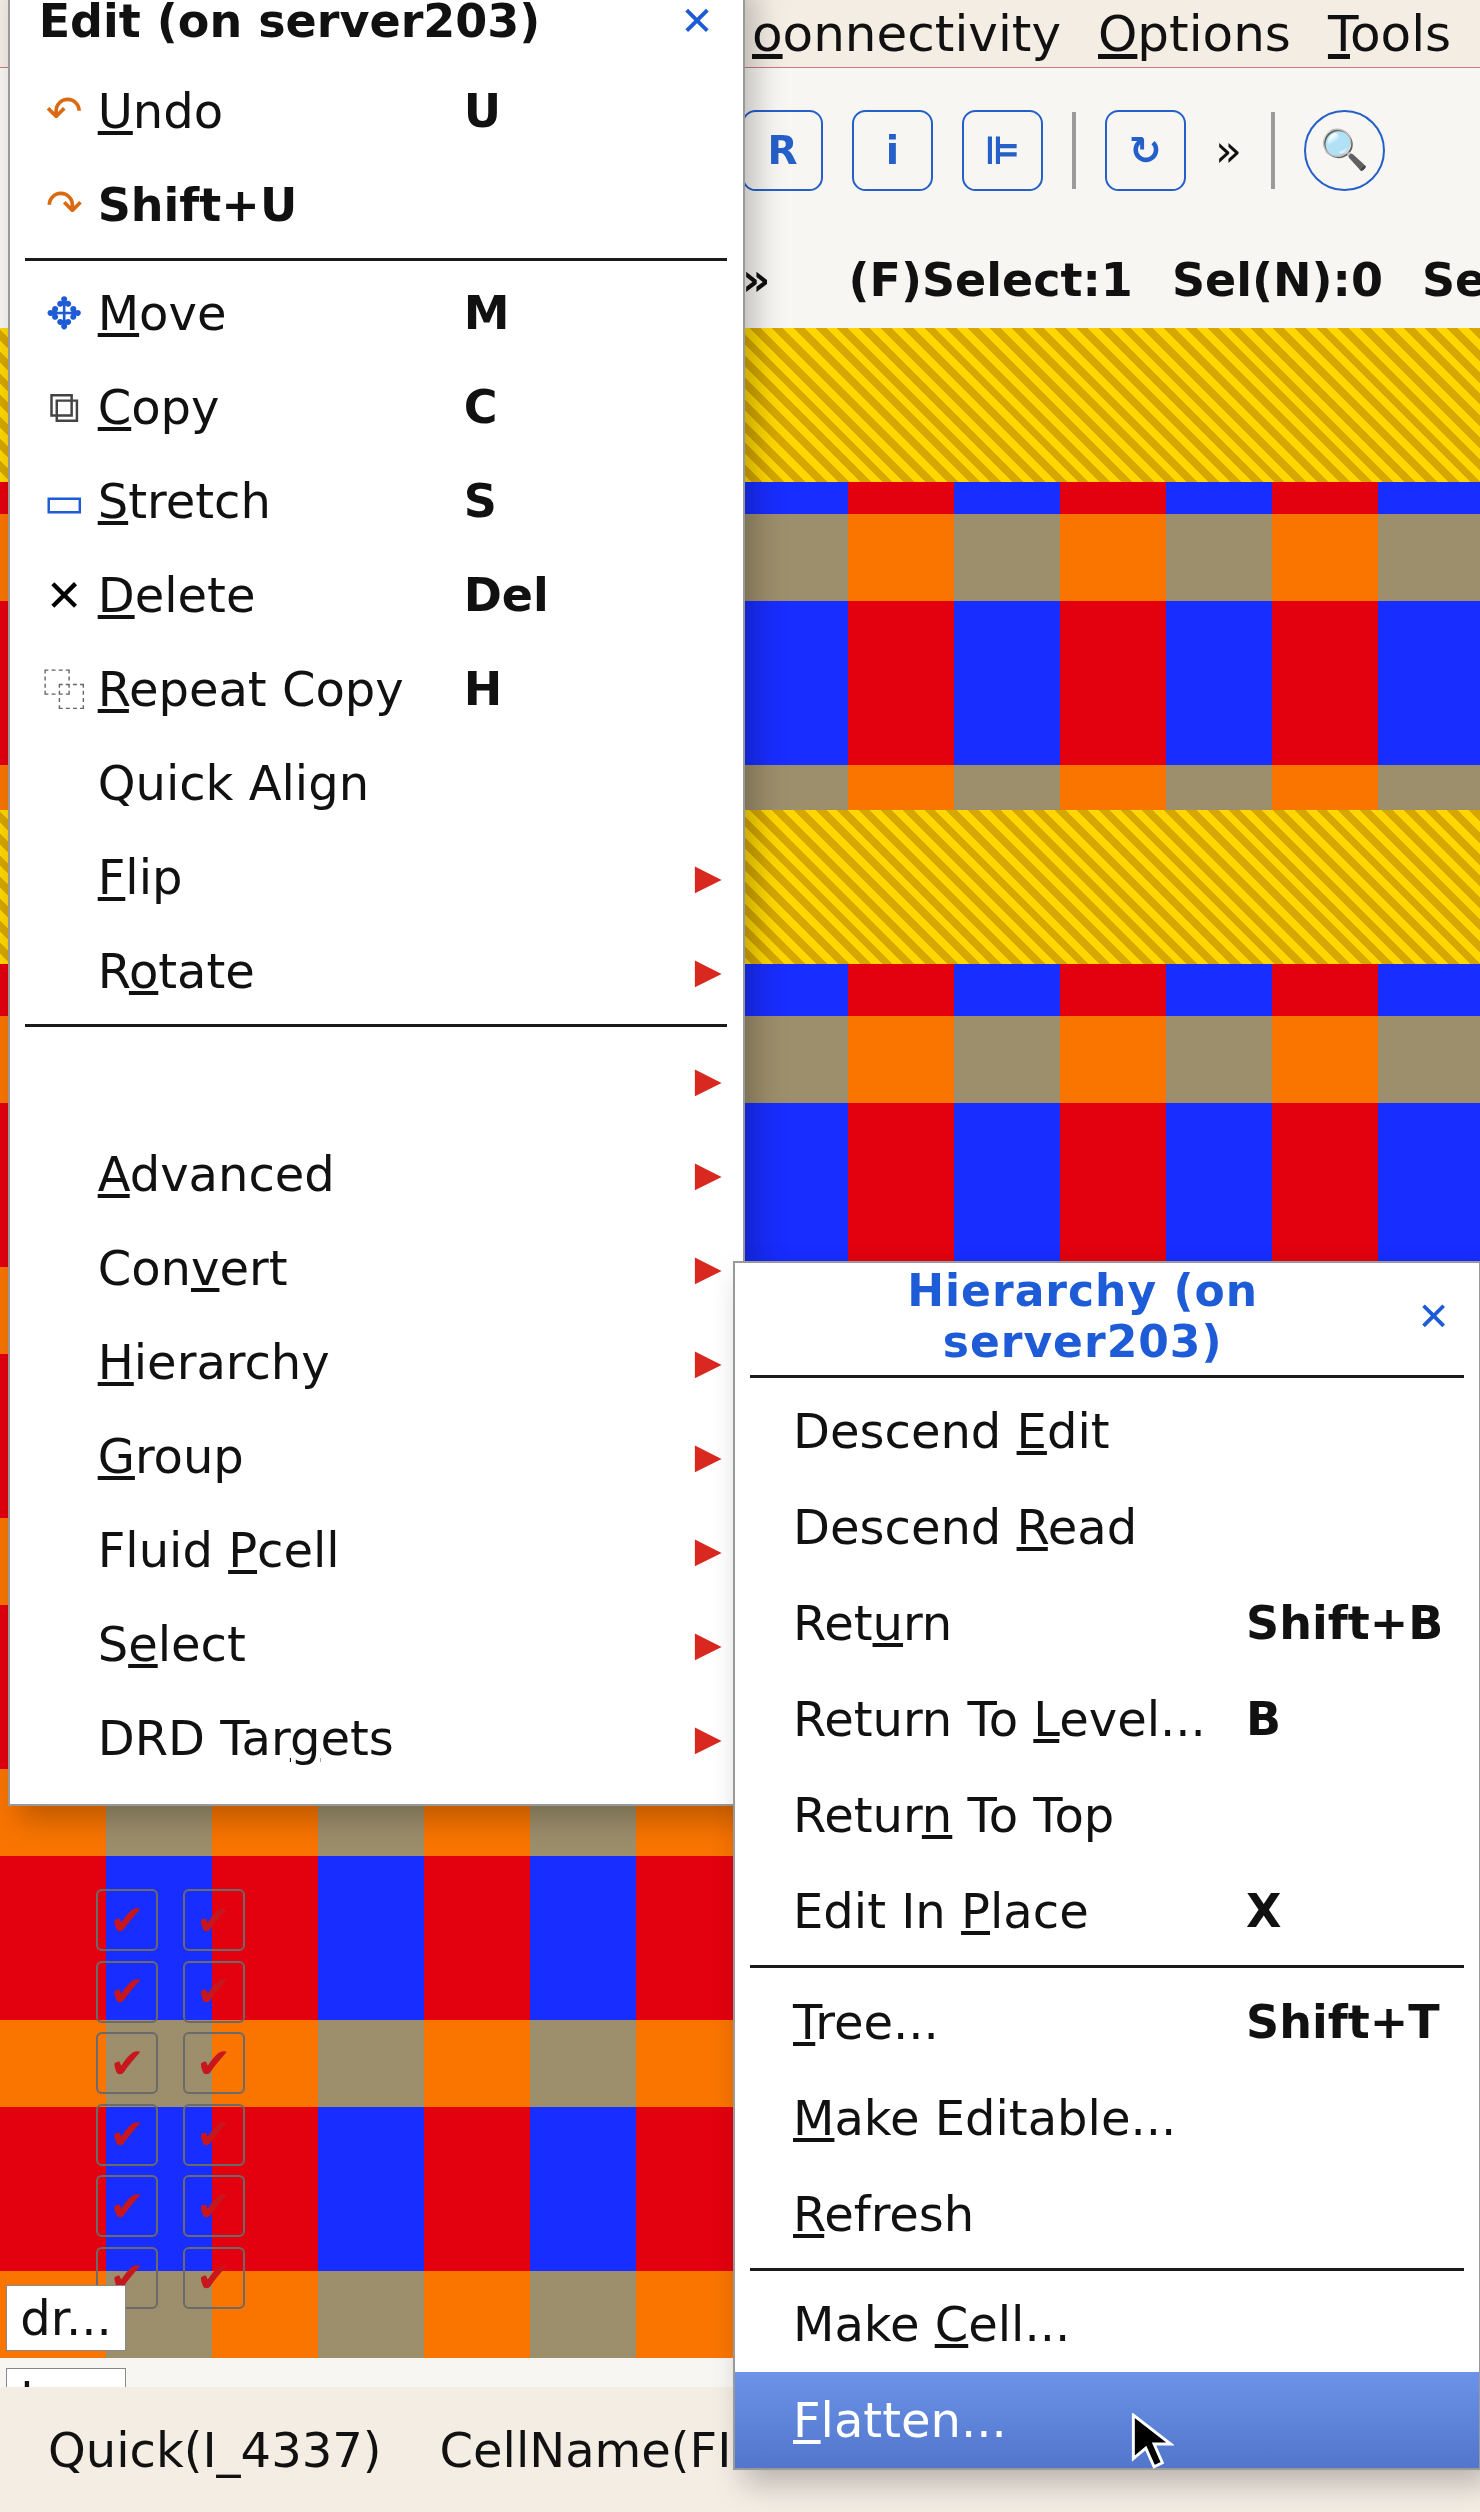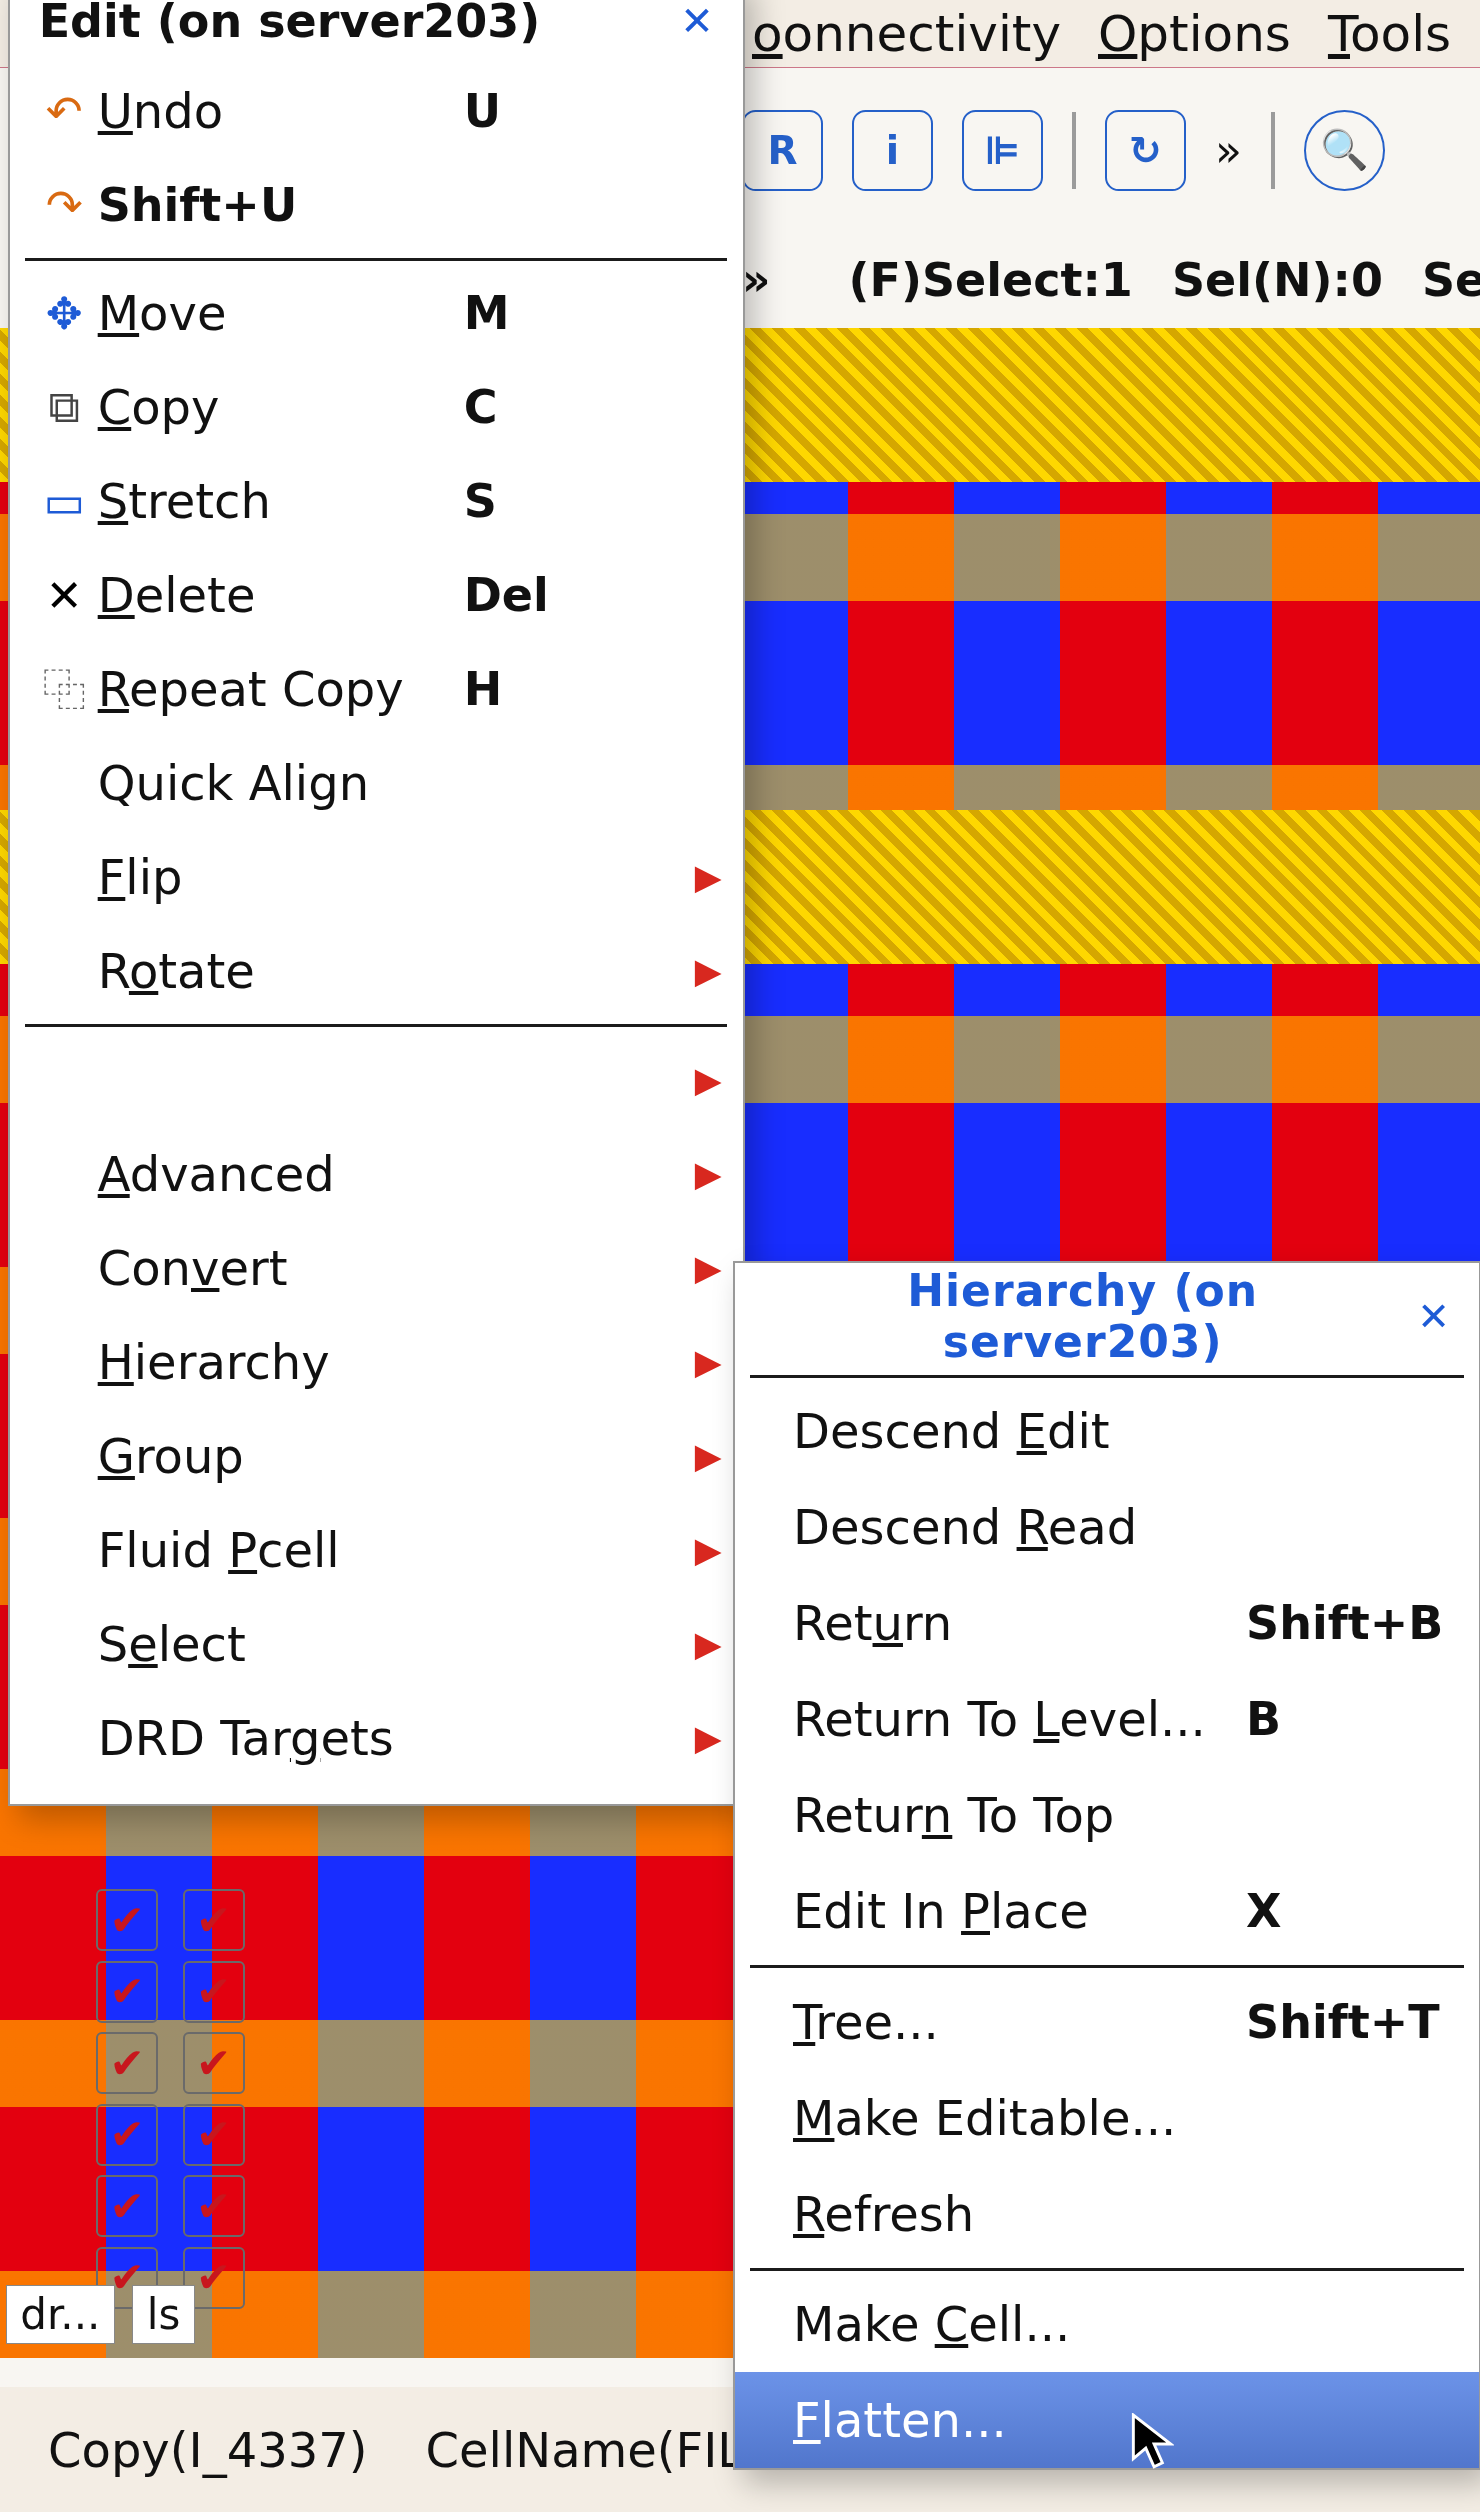--- a/index.html
+++ b/index.html
@@ -217,23 +217,22 @@
   }
   .checks .ck {
     width:58px; height:58px;
     border:2.9px solid #6a6a6a;
     border-radius:5.8px;
     display:flex; align-items:center; justify-content:center;
     color:#c8161d; font-size:42px; font-weight:900;
   }
   .sidebits {
     position:absolute; left:0; top:2285px;
-    font-size:42px; display:flex; flex-direction:row; gap:17.4px;
+    font-size:48px; display:flex; flex-direction:column; gap:17.4px;
     padding-left:5.8px;
-    text-align:center;
   }
   .sidebits div { background:#fff; border:1.9px solid #888; padding:3.9px 13.5px; }
 
   .cursor {
     position:absolute;
     left: 1130px; top: 2413px;
     width:44px; height:58px;
     z-index:200;
   }
   .cursor svg { width:100%; height:100%; }
@@ -444,21 +443,21 @@
   <div class="ck">✔</div>
 </div>
 <div class="sidebits">
   <div>dr...</div>
   <div>ls</div>
 </div>
 
 <div class="watermark">CSDN @拖延怪</div>
 
 <div class="statusbar">
-  <span class="lbl">Copy(I_4337)</span>
+  <span class="lbl">Quick(I_4337)</span>
   <span class="lbl">CellName(FIL</span>
 </div>
 
 <div class="cursor">
   <svg viewBox="0 0 20 28">
       <path d="M1 1 L1 22 L7 17 L11 26 L15 24 L11 15 L19 15 Z" fill="#000" stroke="#fff" stroke-width="1.4"></path>
     </svg>
 </div>
 
 

